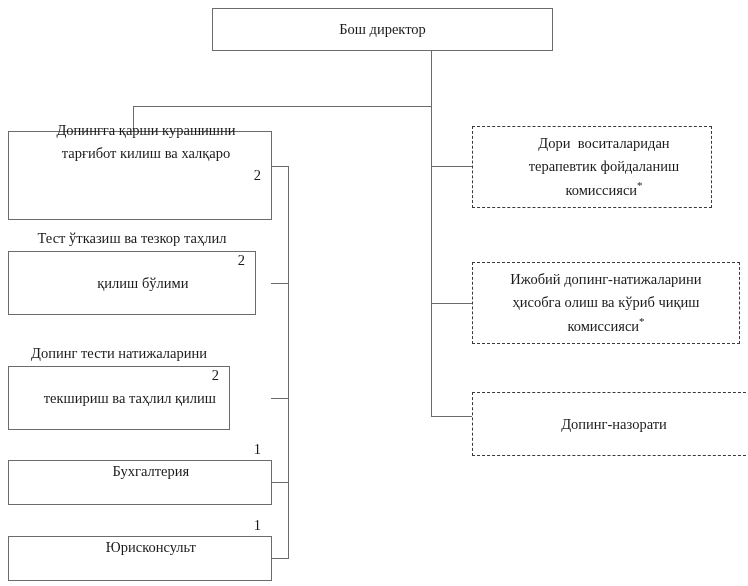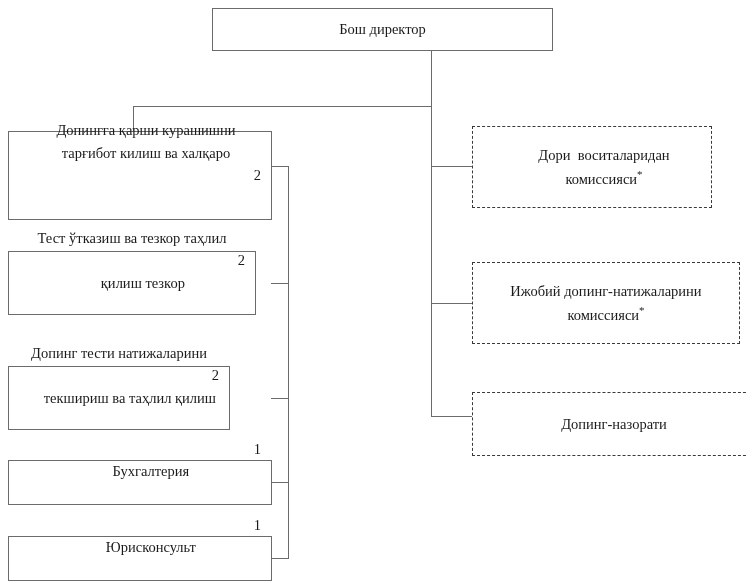--- a/index.html
+++ b/index.html
@@ -96,21 +96,21 @@
     <span class="line">Допингга қарши курашишни</span>
     <span class="line">тарғибот килиш ва халқаро</span>
     <span class="line countline">
       <span class="count">2</span>
     </span>
   </div>
 
   <div class="node solid left" style="left:8px; top:251px; width:248px; height:64px;">
     <span class="line">Тест ўтказиш ва тезкор таҳлил</span>
     <span class="line countline">
-      <span>қилиш тезкор</span>
+      <span>қилиш бўлими</span>
       <span class="count">2</span>
     </span>
   </div>
 
   <div class="node solid left" style="left:8px; top:366px; width:222px; height:64px;">
     <span class="line">Допинг тести натижаларини</span>
     <span class="line countline">
       <span>текшириш ва таҳлил қилиш</span>
       <span class="count">2</span>
     </span>
@@ -125,25 +125,27 @@
 
   <div class="node solid left" style="left:8px; top:536px; width:264px; height:45px;">
     <span class="line countline">
       <span>Юрисконсульт</span>
       <span class="count">1</span>
     </span>
   </div>
 
   <div class="node dashed" style="left:472px; top:126px; width:240px; height:82px;padding-left:24px;">
     <span class="line">Дори  воситаларидан</span>
+    <span class="line">терапевтик фойдаланиш</span>
     <span class="line"><span>комиссияси</span><span class="star">*</span></span>
   </div>
 
   <div class="node dashed" style="left:472px; top:262px; width:268px; height:82px;">
     <span class="line">Ижобий допинг-натижаларини</span>
+    <span class="line">ҳисобга олиш ва кўриб чиқиш</span>
     <span class="line"><span>комиссияси</span><span class="star">*</span></span>
   </div>
 
   <div class="node dashed" style="left:472px; top:392px; width:284px; height:64px;">
     <span class="line">Допинг-назорати</span>
   </div>
 
 </div>
 
 </body></html>

